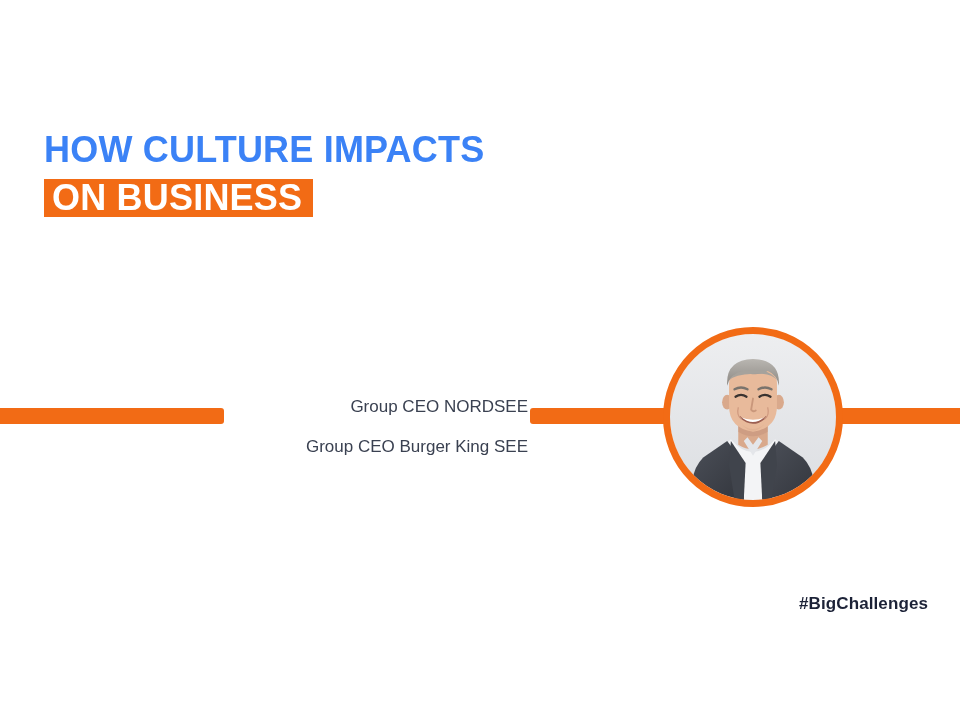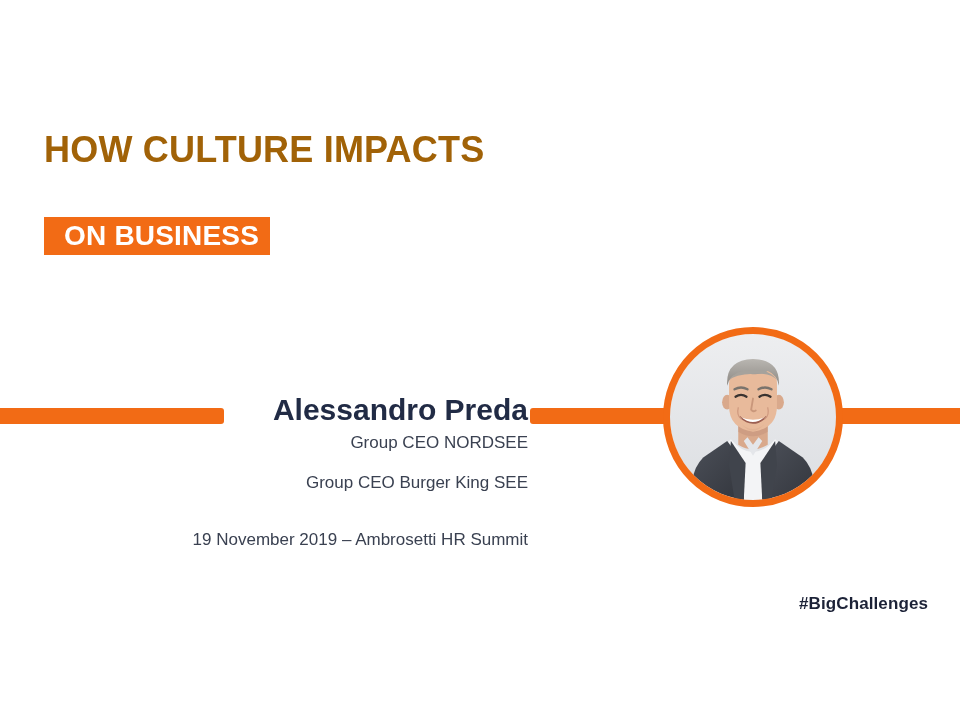--- a/index.html
+++ b/index.html
@@ -22,39 +22,38 @@
   #title-block {
     position: absolute;
     left: 44px;
     top: 128px;
     width: 600px;
   }
   .title-line-1 {
     font-size: 36px;
     font-weight: bold;
     letter-spacing: 0.2px;
-    color: #a16207;
+    color: #3b82f6;
     line-height: 44px;
     white-space: nowrap;
   }
   .title-line-2-wrap {
     margin-top: 7px;
     display: block;
   }
   .title-line-2 {
     display: inline-block;
     background: #F26B15;
     color: #ffffff;
-    font-size: 28px;
+    font-size: 36px;
     font-weight: bold;
     letter-spacing: 0.2px;
     line-height: 36px;
-    padding: 1px 11px 1px 20px;
-    white-space: nowrap;
-    margin-top: 38px;
+    padding: 1px 11px 1px 8px;
+    white-space: nowrap;
   }
 
   
   .bar {
     position: absolute;
     height: 16px;
     background: #F26B15;
     border-radius: 3px;
   }
   #bar-left  { left: -6px;  top: 408px; width: 230px; }
@@ -146,26 +145,24 @@
     <div class="title-line-2-wrap">
       <span class="title-line-2">ON BUSINESS</span>
     </div>
   </div>
 
   <div class="bar" id="bar-left"></div>
   <div class="bar" id="bar-mid"></div>
   <div class="bar" id="bar-right"></div>
 
   <div id="person-text">
-    <div class="person-name">Alessandro Preda</div>
     <div class="person-role">Group CEO NORDSEE</div>
     <div class="person-role first">Group CEO Burger King SEE</div>
   </div>
 
-  <div id="event-line">19 November 2019 – Ambrosetti HR Summit</div>
 
   <div id="hashtag">#BigChallenges</div>
 
   <div id="portrait">
     <div id="portrait-photo">
       <svg viewBox="0 0 180 180" preserveAspectRatio="xMidYMid slice" aria-hidden="true">
         <defs>
           <linearGradient id="bgGrad" x1="0" y1="0" x2="0" y2="1">
             <stop offset="0%" stop-color="#EDEEF0"></stop>
             <stop offset="100%" stop-color="#DCDEE2"></stop>

